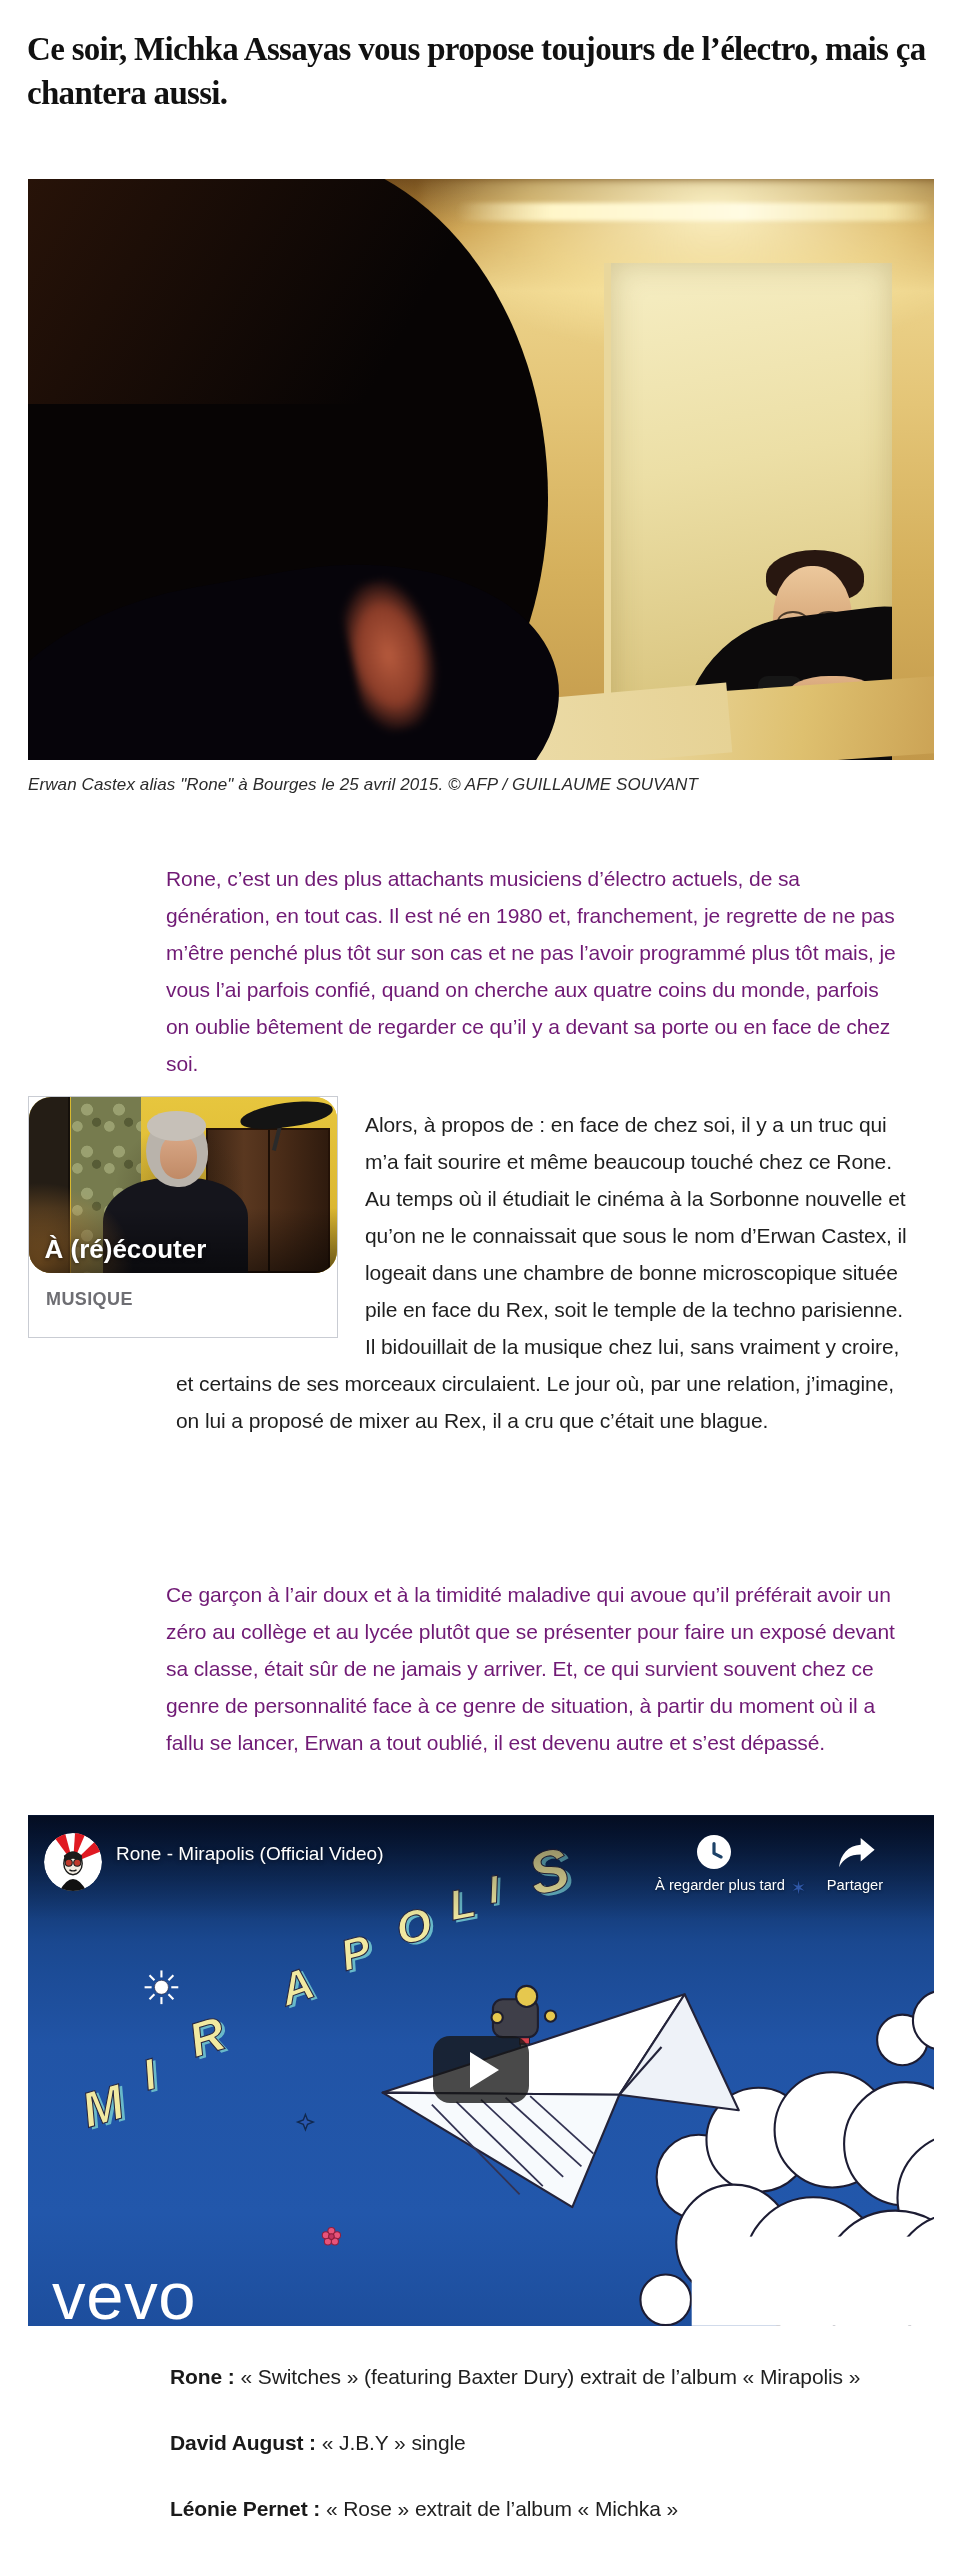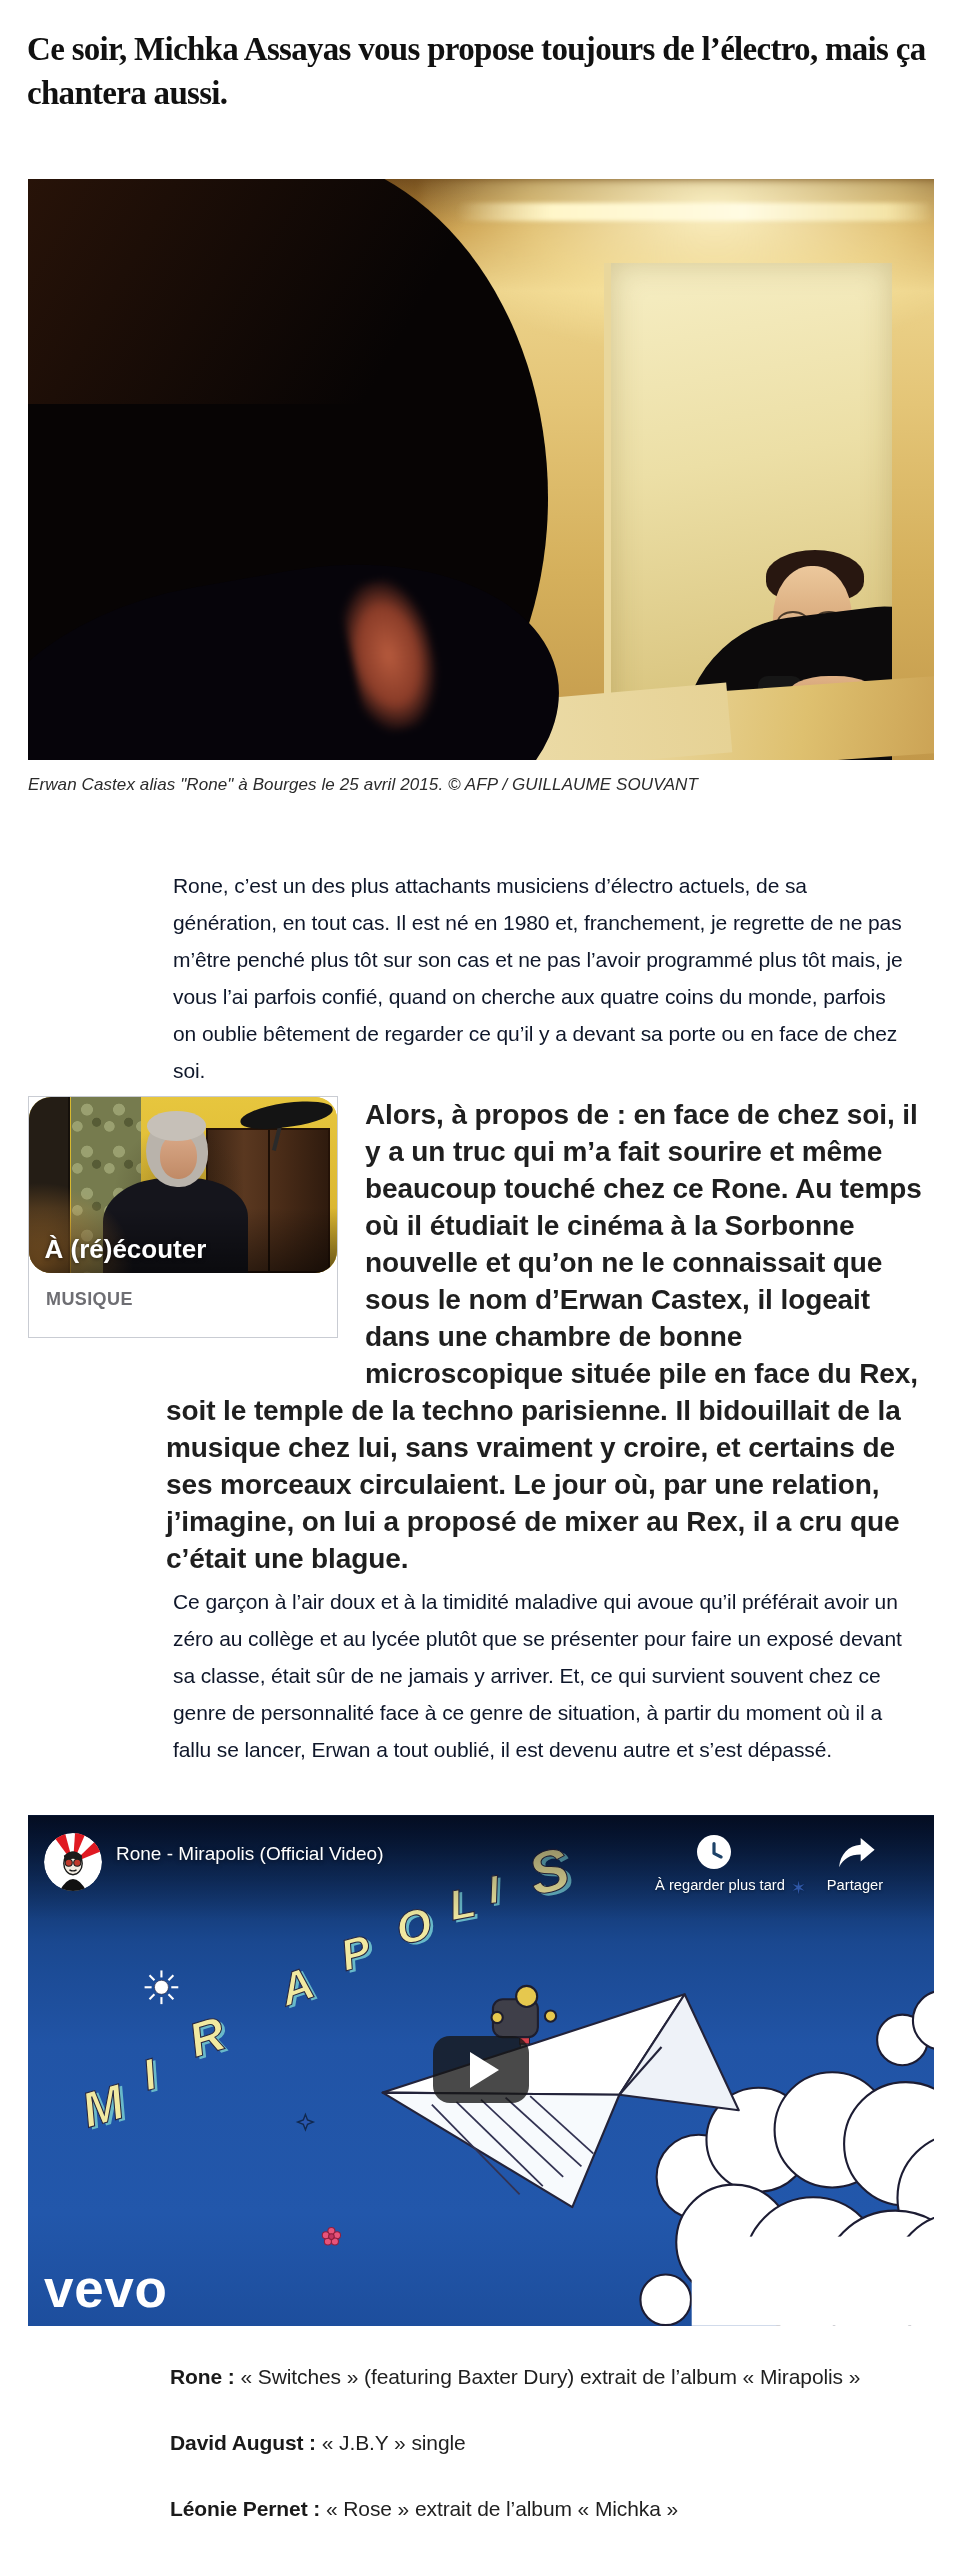--- a/index.html
+++ b/index.html
@@ -46,24 +46,24 @@
   .hp-sil2{position:absolute;left:-56px;bottom:-119px;width:590px;height:302px;background:#06040a;
     border-radius:50%/60%;transform:rotate(-10deg);}
   .hp-hairtint{position:absolute;left:0;top:0;width:534px;height:225px;
     background:linear-gradient(120deg,rgba(66,31,12,.55),rgba(66,31,12,0) 70%);}
   .hp-ear{position:absolute;left:324px;top:400px;width:81px;height:151px;transform:rotate(-12deg);
     background:radial-gradient(ellipse at 45% 50%,#b65a3d 0%,#8a3c28 45%,rgba(60,20,10,0) 75%);filter:blur(3.5px);}
   .hero-caption{display:block;margin-top:14px;font-size:17px;line-height:21px;font-style:italic;
     color:#2b2b2b;letter-spacing:0.1px;}
 
   
-  .body-p{position:absolute;margin:7px;font-size:21px;line-height:37px;color:#0f172a;letter-spacing:-0.1px;}
+  .body-p{position:absolute;margin:0;font-size:21px;line-height:37px;color:#701a75;letter-spacing:-0.1px;}
   .p1{top:860px;left:166px;width:730px;}
   .p2wrap{position:absolute;top:1096px;left:166px;width:758px;}
-  .p2wrap .flow-p{margin:0;font-size:28px;line-height:37px;color:#1f1f1f;letter-spacing:-0.1px;font-weight:bold;}
+  .p2wrap .flow-p{margin:10px;font-size:21px;line-height:37px;color:#1f1f1f;letter-spacing:-0.1px;}
   .p3{top:1576px;left:166px;width:730px;}
 
   
   .related-card{float:left;width:310px;margin-left:-138px;margin-right:27px;margin-bottom:21px;
     background:#fff;border:0.7px solid #c9ccd3;box-sizing:border-box;cursor:pointer;}
   .card-image{position:relative;width:100%;height:176px;overflow:hidden;background:#d8b82e;border-radius:22px;}
   .ci-door{position:absolute;left:0;top:0;bottom:0;width:39px;background:#241d15;border-right:2.8px solid #15100b;}
   .ci-wallpaper{position:absolute;left:42px;top:0;bottom:0;width:70px;background-color:#767b4e;
     background-image:radial-gradient(circle at 50% 30%,#9aa070 0 5.6px,rgba(0,0,0,0) 6.3px),
       radial-gradient(circle at 20% 70%,#9aa070 0 4.9px,rgba(0,0,0,0) 5.6px),
@@ -99,21 +99,21 @@
   .yt-title{position:absolute;left:88px;top:28px;font-size:19px;color:#fff;cursor:pointer;
     text-shadow:0 0.7px 4.2px rgba(0,0,0,.5);}
   .yt-label{position:absolute;font-size:14.7px;color:#fff;text-align:center;text-shadow:0 0.7px 2.8px rgba(0,0,0,.5);cursor:pointer;}
   .wl-icon{position:absolute;left:669px;top:19.7px;width:34px;height:34px;cursor:pointer;}
   .share-icon{position:absolute;left:809px;top:19.7px;width:39px;height:35px;cursor:pointer;}
   .art-star{position:absolute;left:763px;top:62px;font-size:18px;color:#2f58a8;text-shadow:0 0 2.1px #0a1f45;}
   .play-button{position:absolute;left:405px;top:221px;width:96px;height:67px;border-radius:17px;
     background:rgba(22,22,22,.78);display:flex;align-items:center;justify-content:center;cursor:pointer;}
   .play-tri{width:0;height:0;border-top:18px solid transparent;border-bottom:18px solid transparent;
     border-left:29.5px solid #fff;margin-left:7px;}
-  .vevo{position:absolute;left:16px;top:447px;font-size:53px;font-weight:700;color:#fff;letter-spacing:0.7px;line-height:1;}
+  .vevo{position:absolute;left:24px;top:447px;font-size:67px;font-weight:400;color:#fff;letter-spacing:0.7px;line-height:1;}
 
   
   .tracklist{position:absolute;top:2358px;left:166px;width:730px;}
   .track{margin:0 0 29px 4px;font-size:21px;line-height:37px;color:#1f1f1f;letter-spacing:-0.1px;}
   .track b{font-weight:700;color:#1a1a1a;}
 </style>
 </head>
 <body>
 
 <div class="page">

